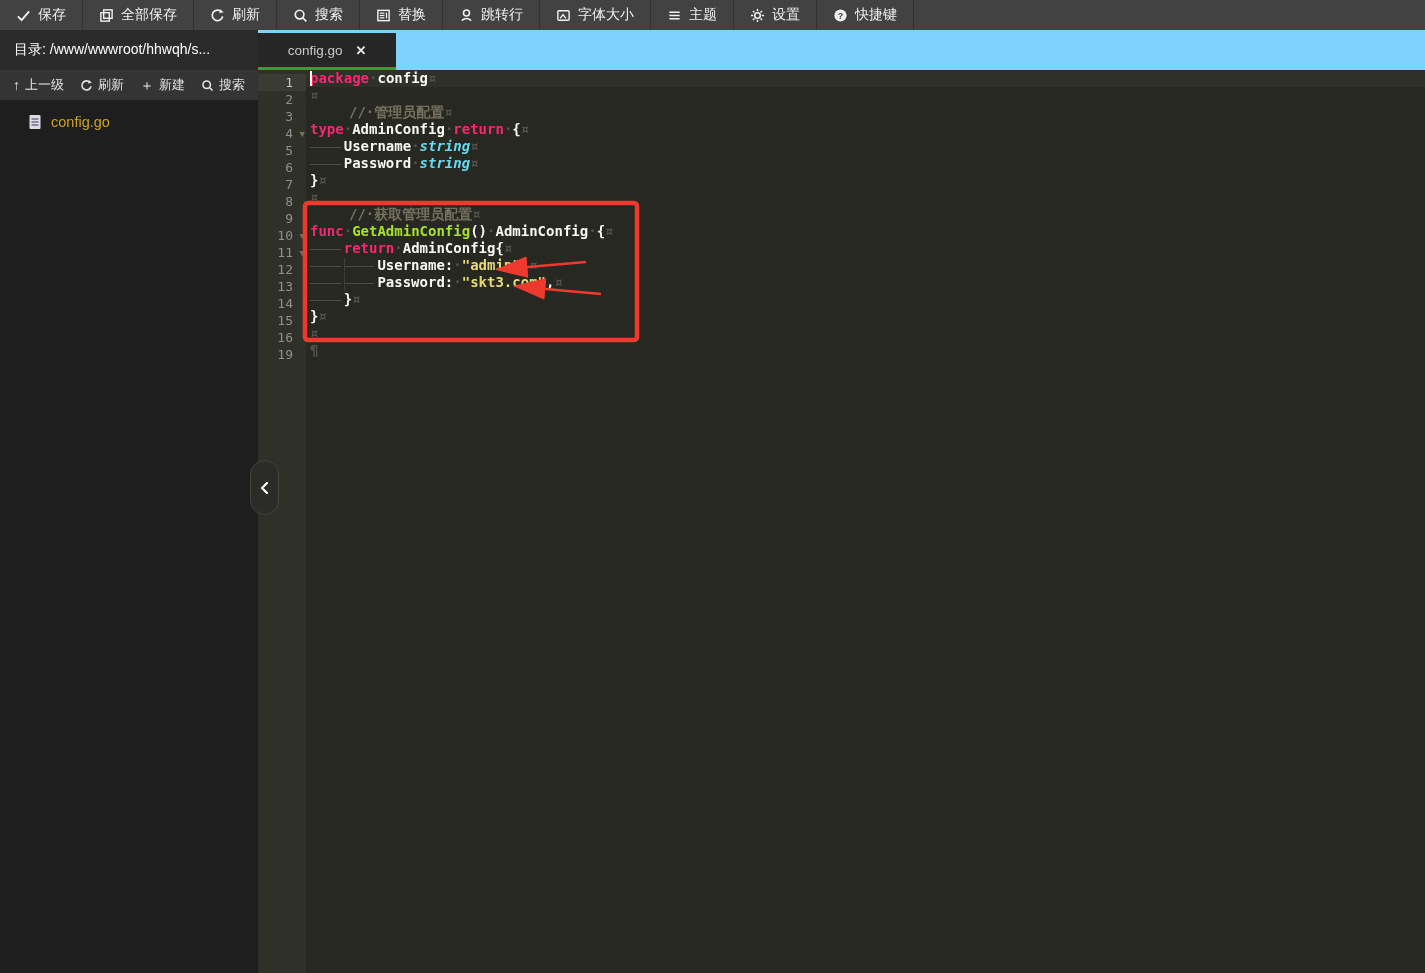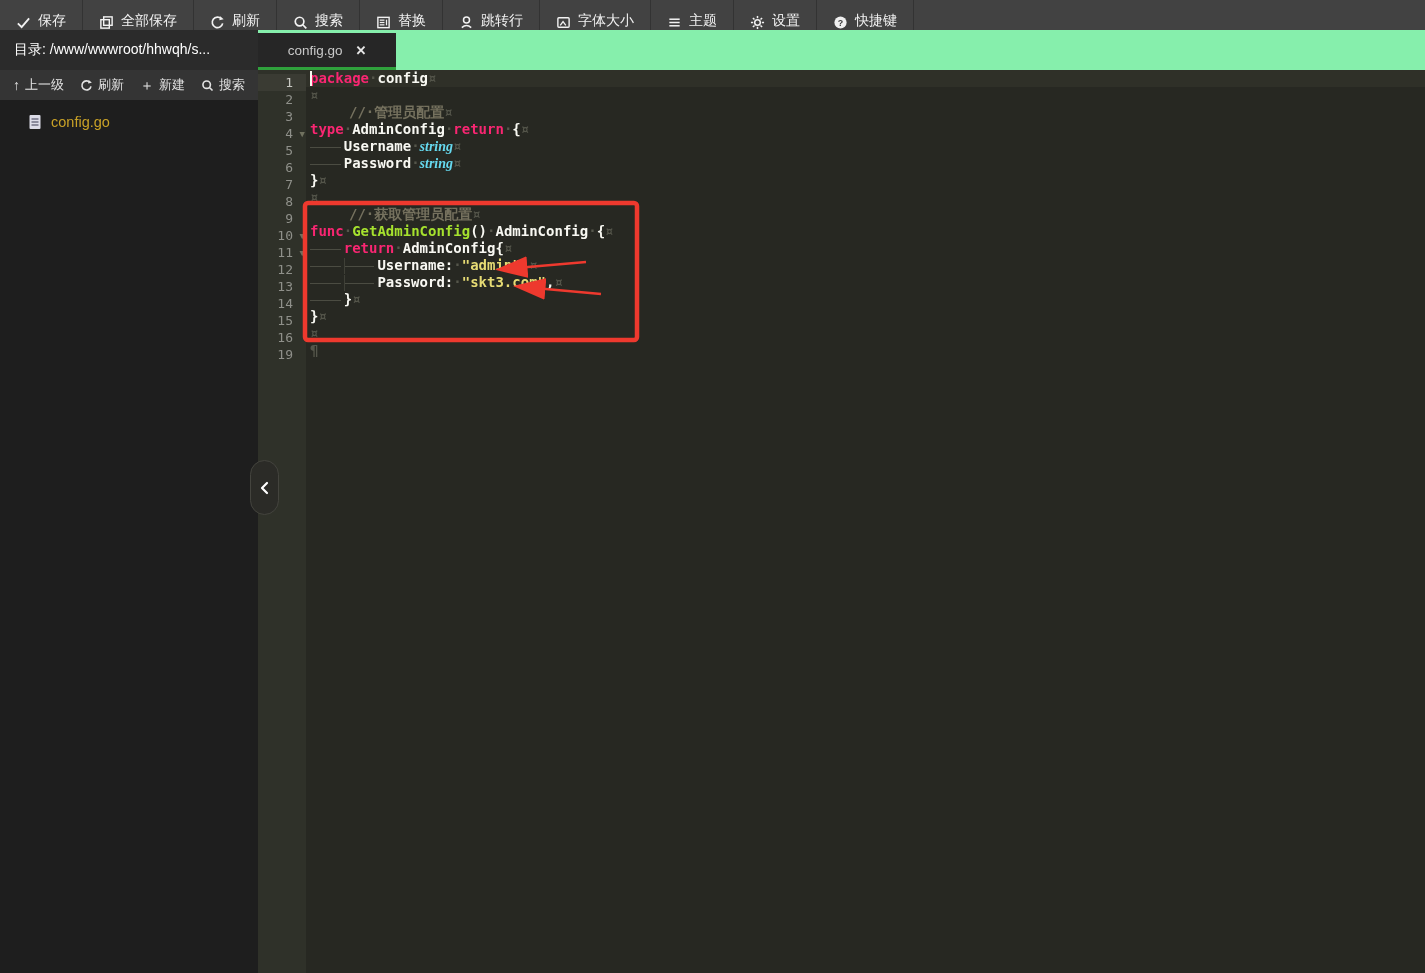--- a/index.html
+++ b/index.html
@@ -3,27 +3,27 @@
 <meta charset="utf-8">
 <style>
   * { margin:0; padding:0; box-sizing:border-box; }
   html,body { background:#000; }
   .page {
     position:relative; width:1425px; height:973px; overflow:hidden;
     font-family:"Liberation Sans", sans-serif; -webkit-font-smoothing:antialiased;
   }
   
   .toolbar { height:30px; background:#424242; display:flex; align-items:stretch; }
-  .tb { display:flex; align-items:flex-end; justify-content:center; gap:7px;
+  .tb { display:flex; align-items:center; justify-content:center; gap:7px;
         color:#f2f2f2; font-size:14px; padding:0 16px; border-right:1px solid #333;
         cursor:pointer; white-space:nowrap; }
   .tb svg { display:block; }
   .tb-fill { flex:1; }
   
-  .row2 { height:40px; display:flex; background:#86efac; }
+  .row2 { height:40px; display:flex; background:#7dd3fc; }
   .dirbar { width:258px; background:#2b2b2b; color:#fff; font-size:14px;
             display:flex; align-items:center; padding-left:14px; }
   .tabbar { flex:1; display:flex; align-items:flex-end; }
   .tab { height:37px; width:138px; background:#262626; display:flex; align-items:center;
          justify-content:center; gap:13px; color:#c9c9c9; font-size:13.5px;
          border-bottom:3px solid #2fa13c; cursor:pointer; }
   .tab-close { color:#e8e8e8; font-size:13px; font-weight:bold; cursor:pointer; }
   
   .main { display:flex; height:903px; position:relative; }
   .sidebar { width:258px; background:#1e1e1e; display:flex; flex-direction:column; }
@@ -42,21 +42,21 @@
   .gl { height:17px; line-height:17px; text-align:right; padding-right:13px; position:relative; }
   .gl.act { background:#3a3b33; color:#c8c8c2; }
   .gl .fold { position:absolute; right:1px; top:1px; font-style:normal; color:#70715f; font-size:9px; }
   .code { flex:1; font:bold 14px "DejaVu Sans Mono", monospace;
           color:#f8f8f2; }
   .cl { height:17px; line-height:17px; white-space:pre; padding-left:4px; }
   .cl.act { background:#2f3028; }
   .tk-k { color:#f92672; }
   .tk-f { color:#a6e22e; }
   .tk-s { color:#e6db74; }
-  .tk-t { color:#66d9ef; font-style:italic;font-family:Liberation Serif, serif; }
+  .tk-t { color:#66d9ef; font-style:italic; }
   .tk-c { color:#75715e;margin-left:39px; }
   .tk-p { color:#f8f8f2; }
   .tk-w { color:#55564b; }
   .tk-T,.tk-G { display:inline-block; width:4ch; height:16px; vertical-align:middle;
     background:linear-gradient(#4b4c42,#4b4c42) no-repeat 0 center / 92% 1px; }
   .tk-G { box-shadow:inset 1px 0 0 #3f4037; }
   .tk-cur { display:inline-block; width:2px; height:15px; margin-right:-2px;
     background:#f8f8f0; vertical-align:middle; position:relative; top:-1px; }
   
   .anno-svg { position:absolute; left:0; top:0; width:100%; height:100%;

